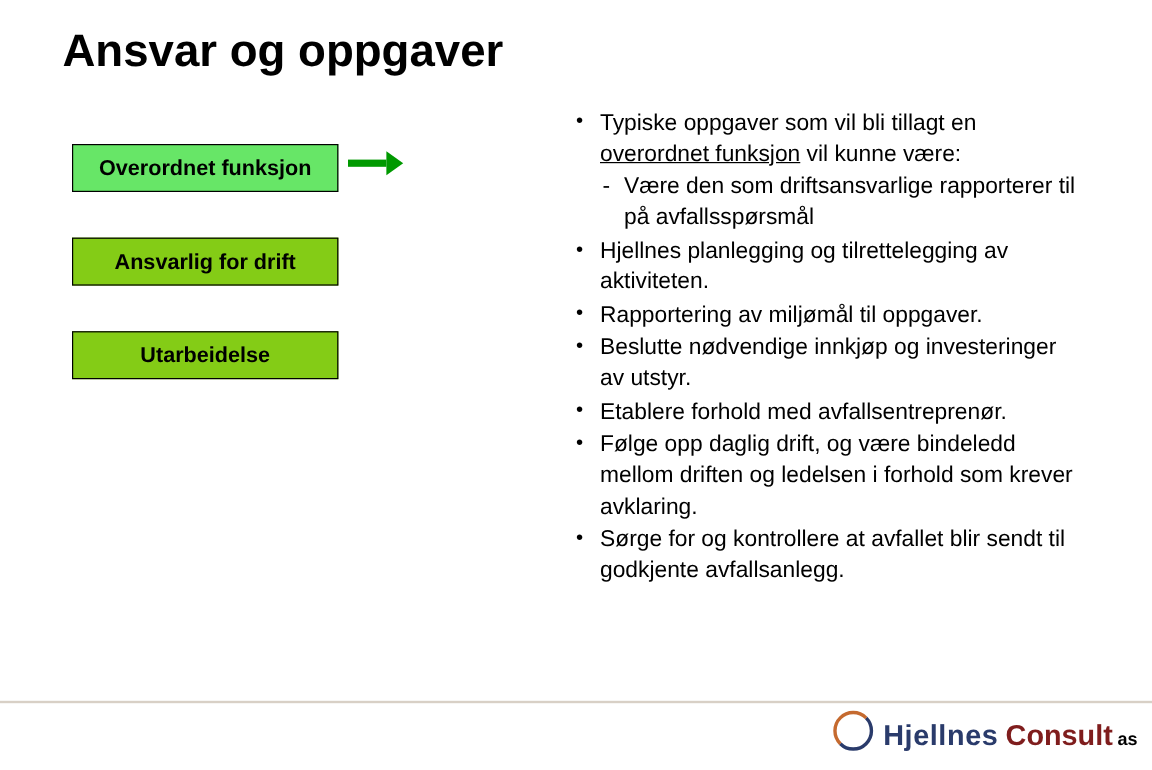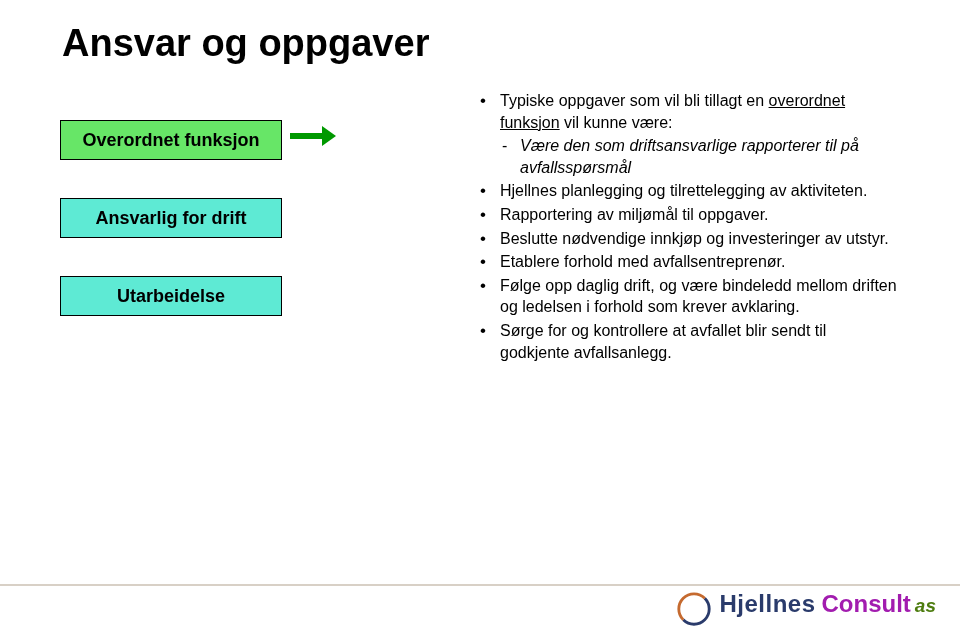--- a/index.html
+++ b/index.html
@@ -1,36 +1,36 @@
 <!DOCTYPE html>
 <html><head>
 <meta charset="utf-8">
 <style>
 html,body{margin:0;padding:0;width:960px;height:642px;background:#fff;font-family:Arial,Helvetica,sans-serif;color:#000;overflow:hidden}
 .slide{position:relative;width:960px;height:642px;box-sizing:border-box}
-.title{position:absolute;left:62px;top:22px;font-size:38px;font-weight:bold}
+.title{position:absolute;left:52px;top:22px;font-size:38px;font-weight:bold}
 .boxes{position:absolute;left:60px;top:120px;display:flex;flex-direction:column;gap:38px}
-.box{width:220px;height:38px;border:1px solid #000;background:#5eead4;display:flex;align-items:center;justify-content:center;font-size:18px;font-weight:bold}
+.box{width:220px;height:38px;border:1px solid #000;background:#84cc16;display:flex;align-items:center;justify-content:center;font-size:18px;font-weight:bold}
 .box.green{background:#67e667}
 .arrow{position:absolute;left:290px;top:126px;display:flex;align-items:center}
 .arrow .shaft{width:32px;height:6px;background:#009900}
 .arrow .head{width:0;height:0;border-top:10px solid transparent;border-bottom:10px solid transparent;border-left:14px solid #009900}
-.content{position:absolute;left:478px;top:90px;width:422px;font-size:16px;line-height:1.35}
+.content{position:absolute;left:478px;top:90px;width:422px;font-size:19px;line-height:1.35}
 .content ul.main{list-style:none;padding:0;margin:0}
 .content ul.main>li{position:relative;padding-left:22px;margin-bottom:2px}
 .content ul.main>li::before{content:"•";position:absolute;left:2px;top:0;font-size:17px}
 .content ul.sub{list-style:none;padding:0;margin:2px 0 2px 0}
-.content ul.sub>li{position:relative;padding-left:20px;font-style:italic}
+.content ul.sub>li{position:relative;padding-left:20px;}
 .content ul.sub>li::before{content:"-";position:absolute;left:2px;top:0;font-style:normal}
 .content .under{text-decoration:underline}
-.logo{position:absolute;right:24px;bottom:14px;display:flex;align-items:flex-start}
+.logo{position:absolute;right:12px;bottom:14px;display:flex;align-items:flex-end}
 .logo-text{display:flex;align-items:baseline;font-weight:bold;color:#2a3b6b}
 .logo-text .h{font-size:24px;letter-spacing:0.5px}
-.logo-text .c{font-size:24px;color:#a21caf;margin-left:6px}
-.logo-text .as{font-size:19px;color:#4d7c0f;margin-left:4px;font-style:italic}
+.logo-text .c{font-size:24px;color:#7f1d1d;margin-left:6px}
+.logo-text .as{font-size:15px;color:#000000;margin-left:4px;}
 .logo-mark{width:38px;height:38px;margin-right:6px;position:relative}
 .logo-mark svg{width:38px;height:38px}
 .footer-line{position:absolute;left:0;bottom:56px;width:960px;height:2px;background:#d8d0c6}
 </style>
 </head>
 <body>
 
 <div class="slide">
 
   <div class="title">Ansvar og oppgaver</div>

